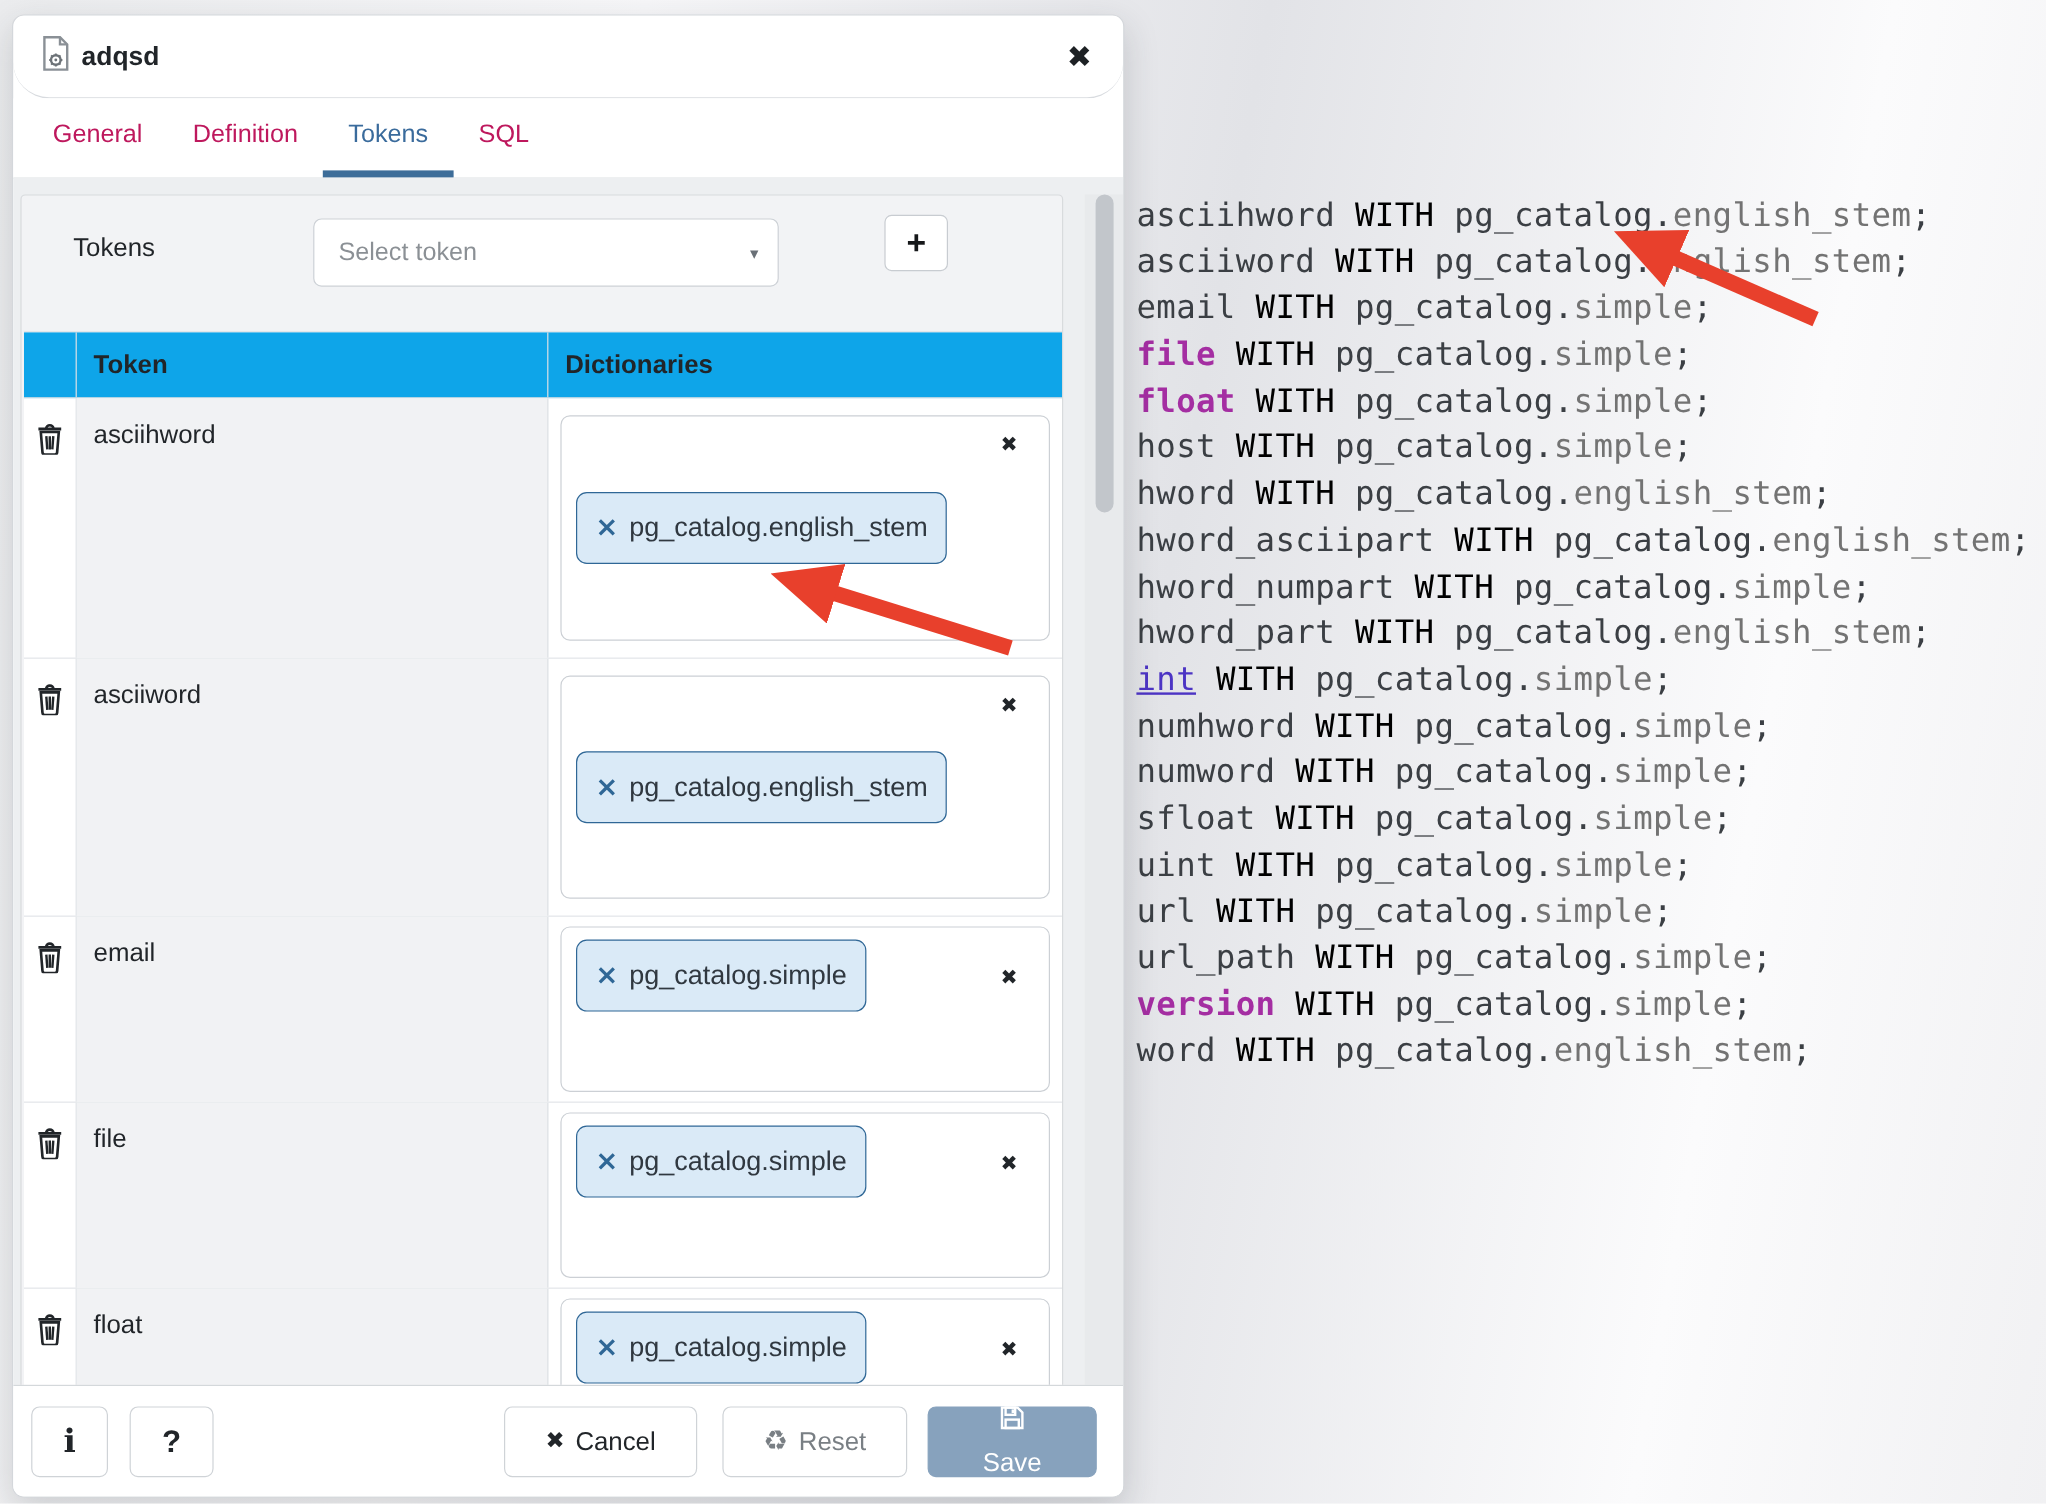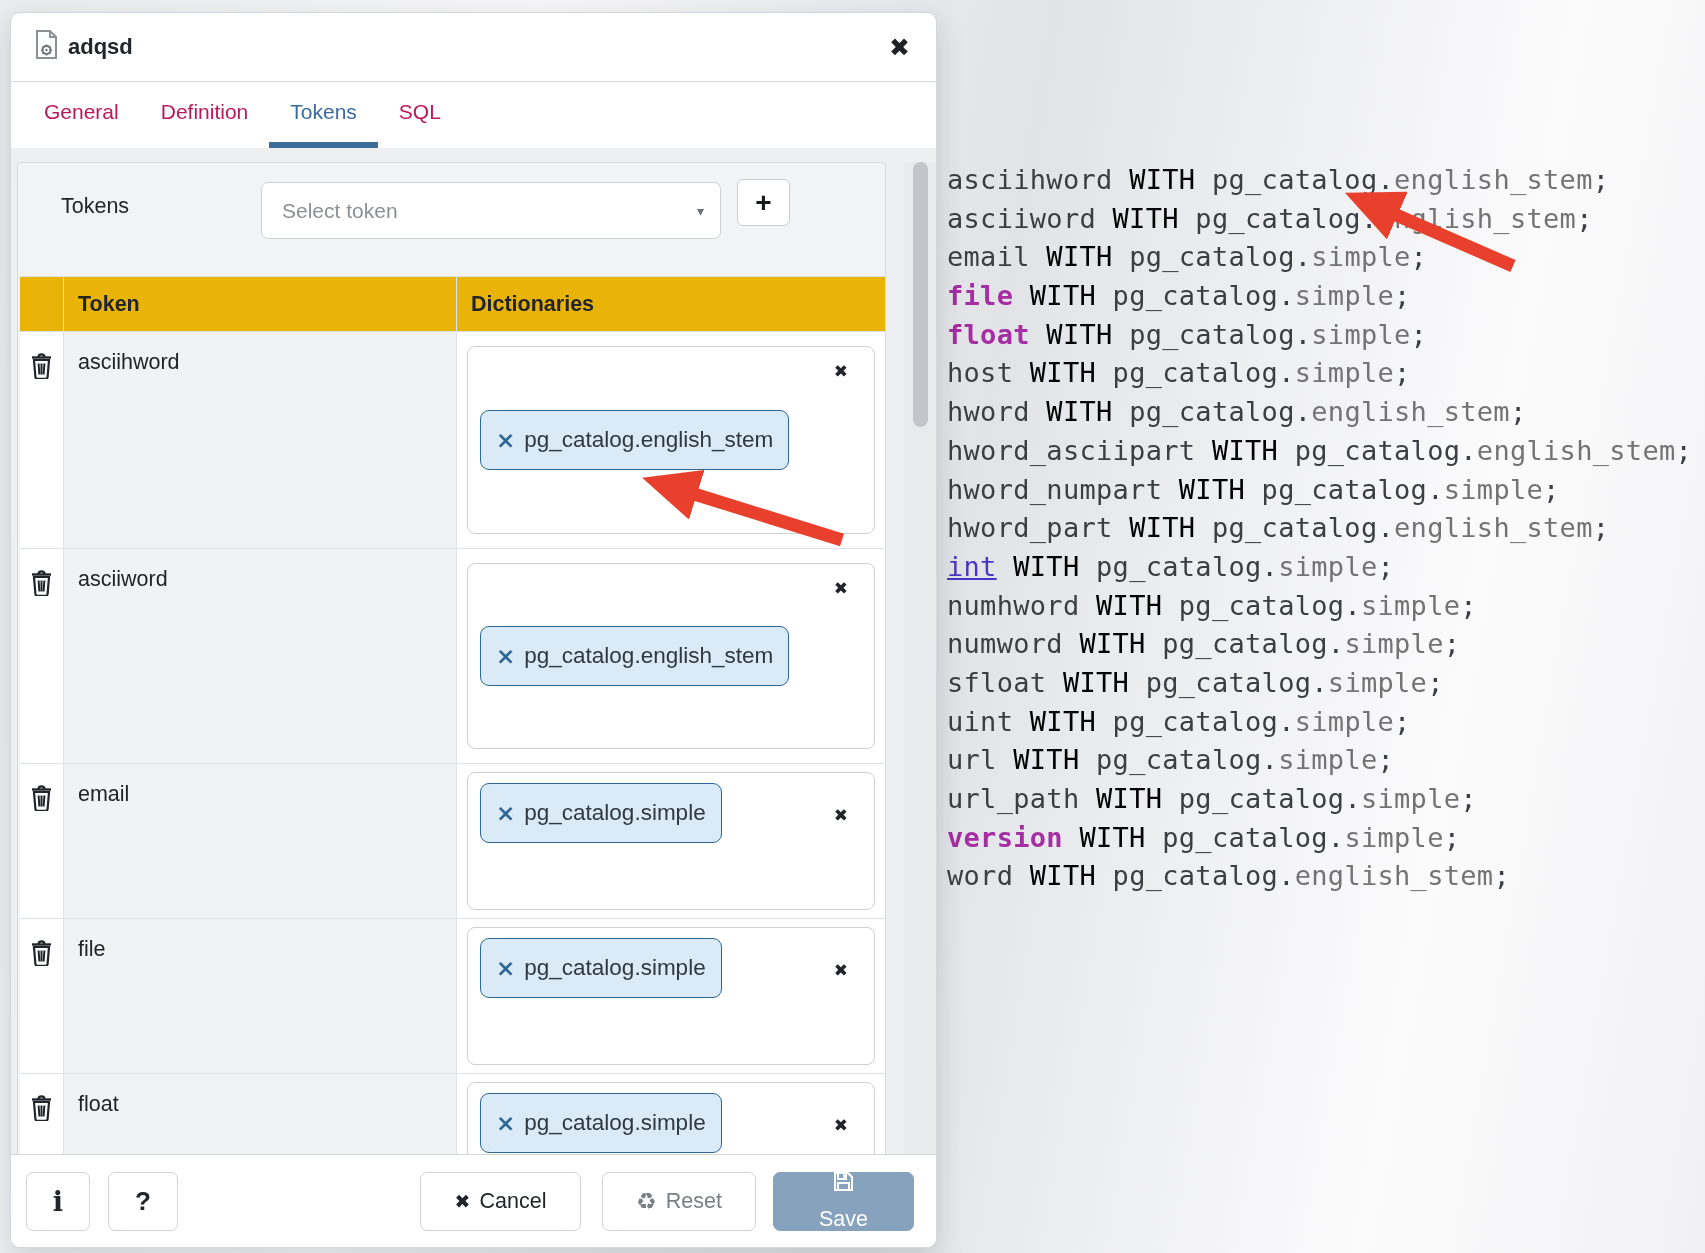--- a/index.html
+++ b/index.html
@@ -21,39 +21,39 @@
   .tok-type{color:#a42ea2;font-weight:bold;}
   .kw-with{color:#000000;}
   .dict-name{color:#737373;}
   .punct{color:#3b3f44;}
   
   .dialog{
     position:absolute;left:10px;top:12px;width:927px;height:1236px;
     background:#fff;border:1px solid #d4d7db;border-radius:10px;
     box-shadow:0 10px 28px rgba(40,44,52,.18);overflow:hidden;box-sizing:border-box;
   }
-  .dlg-header{position:relative;height:68px;border-bottom:1px solid #d8dbdf;display:flex;align-items:center;padding-left:24px;}
+  .dlg-header{position:relative;height:68px;border-bottom:1px solid #d8dbdf;display:flex;align-items:center;padding-left:24px;border-radius:30px;}
   .dlg-title{font-size:22px;font-weight:bold;color:#212529;margin-left:10px;}
   .dlg-close{position:absolute;right:26px;top:50%;transform:translateY(-50%);
     font-family:"DejaVu Sans", sans-serif;font-size:25px;font-weight:bold;color:#1d2124;cursor:pointer;line-height:1;}
   
   .dlg-tabs{height:66px;border-bottom:1px solid #d8dbdf;display:flex;padding-left:12px;background:#fff;}
   .tab{display:flex;align-items:center;padding:0 21px;font-size:21px;color:#be185d;box-sizing:border-box;border-bottom:6px solid transparent;cursor:pointer;}
   .tab.active{color:#3a6b9c;border-bottom-color:#3d6d99;}
   
   .dlg-body{position:absolute;left:0;top:135px;width:100%;height:1009px;background:#edeff1;overflow:hidden;}
   .panel{position:absolute;left:6px;top:14px;width:869px;height:1020px;background:#f2f3f5;border:1px solid #d8dbdd;border-radius:4px 4px 0 0;box-sizing:border-box;}
   .ctl-label{position:absolute;left:43px;top:31px;font-size:21.5px;color:#212529;}
-  .ctl-select{position:absolute;left:243px;top:19px;width:460px;height:57px;background:#fff;border:1px solid #cdd1d6;border-radius:7px;box-sizing:border-box;display:flex;align-items:center;padding:0 16px 0 20px;cursor:pointer;}
+  .ctl-select{position:absolute;left:243px;top:19px;width:388px;height:57px;background:#fff;border:1px solid #cdd1d6;border-radius:7px;box-sizing:border-box;display:flex;align-items:center;padding:0 16px 0 20px;cursor:pointer;}
   .ctl-select .ph{font-size:21px;color:#8b9095;flex:1;}
   .ctl-select .caret{font-size:14px;color:#6a7077;}
   .ctl-add{position:absolute;left:719px;top:16px;width:53px;height:47px;background:#fff;border:1px solid #c8ccd1;border-radius:6px;box-sizing:border-box;display:flex;align-items:center;justify-content:center;font-size:28px;font-weight:bold;color:#16181a;cursor:pointer;}
   
   .grid{position:absolute;left:2px;top:113px;width:865px;background:#fff;border-top:1px solid #dce0e3;}
-  .g-header{display:flex;height:54px;border-bottom:1px solid #dce0e3;background:#eab308;}
+  .g-header{display:flex;height:54px;border-bottom:1px solid #dce0e3;background:#0ea5e9;}
   .g-header .h1{width:44px;border-right:1px solid #dee1e5;box-sizing:border-box;}
   .g-header .h2{width:393px;border-right:1px solid #dee1e5;box-sizing:border-box;display:flex;align-items:center;padding-left:14px;font-size:21.5px;font-weight:bold;color:#212529;}
   .g-header .h3{flex:1;display:flex;align-items:center;padding-left:14px;font-size:21.5px;font-weight:bold;color:#212529;}
   .g-row{display:flex;border-bottom:1px solid #dee1e5;background:#fff;}
   .c-trash{width:44px;border-right:1px solid #dee1e5;box-sizing:border-box;display:flex;justify-content:center;}
   .c-trash svg{margin-top:21px;cursor:pointer;}
   .c-token{width:393px;border-right:1px solid #dee1e5;box-sizing:border-box;background:#f1f2f4;padding:18px 0 0 14px;font-size:21.5px;color:#212529;}
   .c-dict{flex:1;position:relative;}
   .dictbox{position:absolute;left:10px;right:10px;border:1px solid #ccd0d5;border-radius:8px;background:#fff;}
   .dictbox.tall{top:14px;bottom:14px;}

